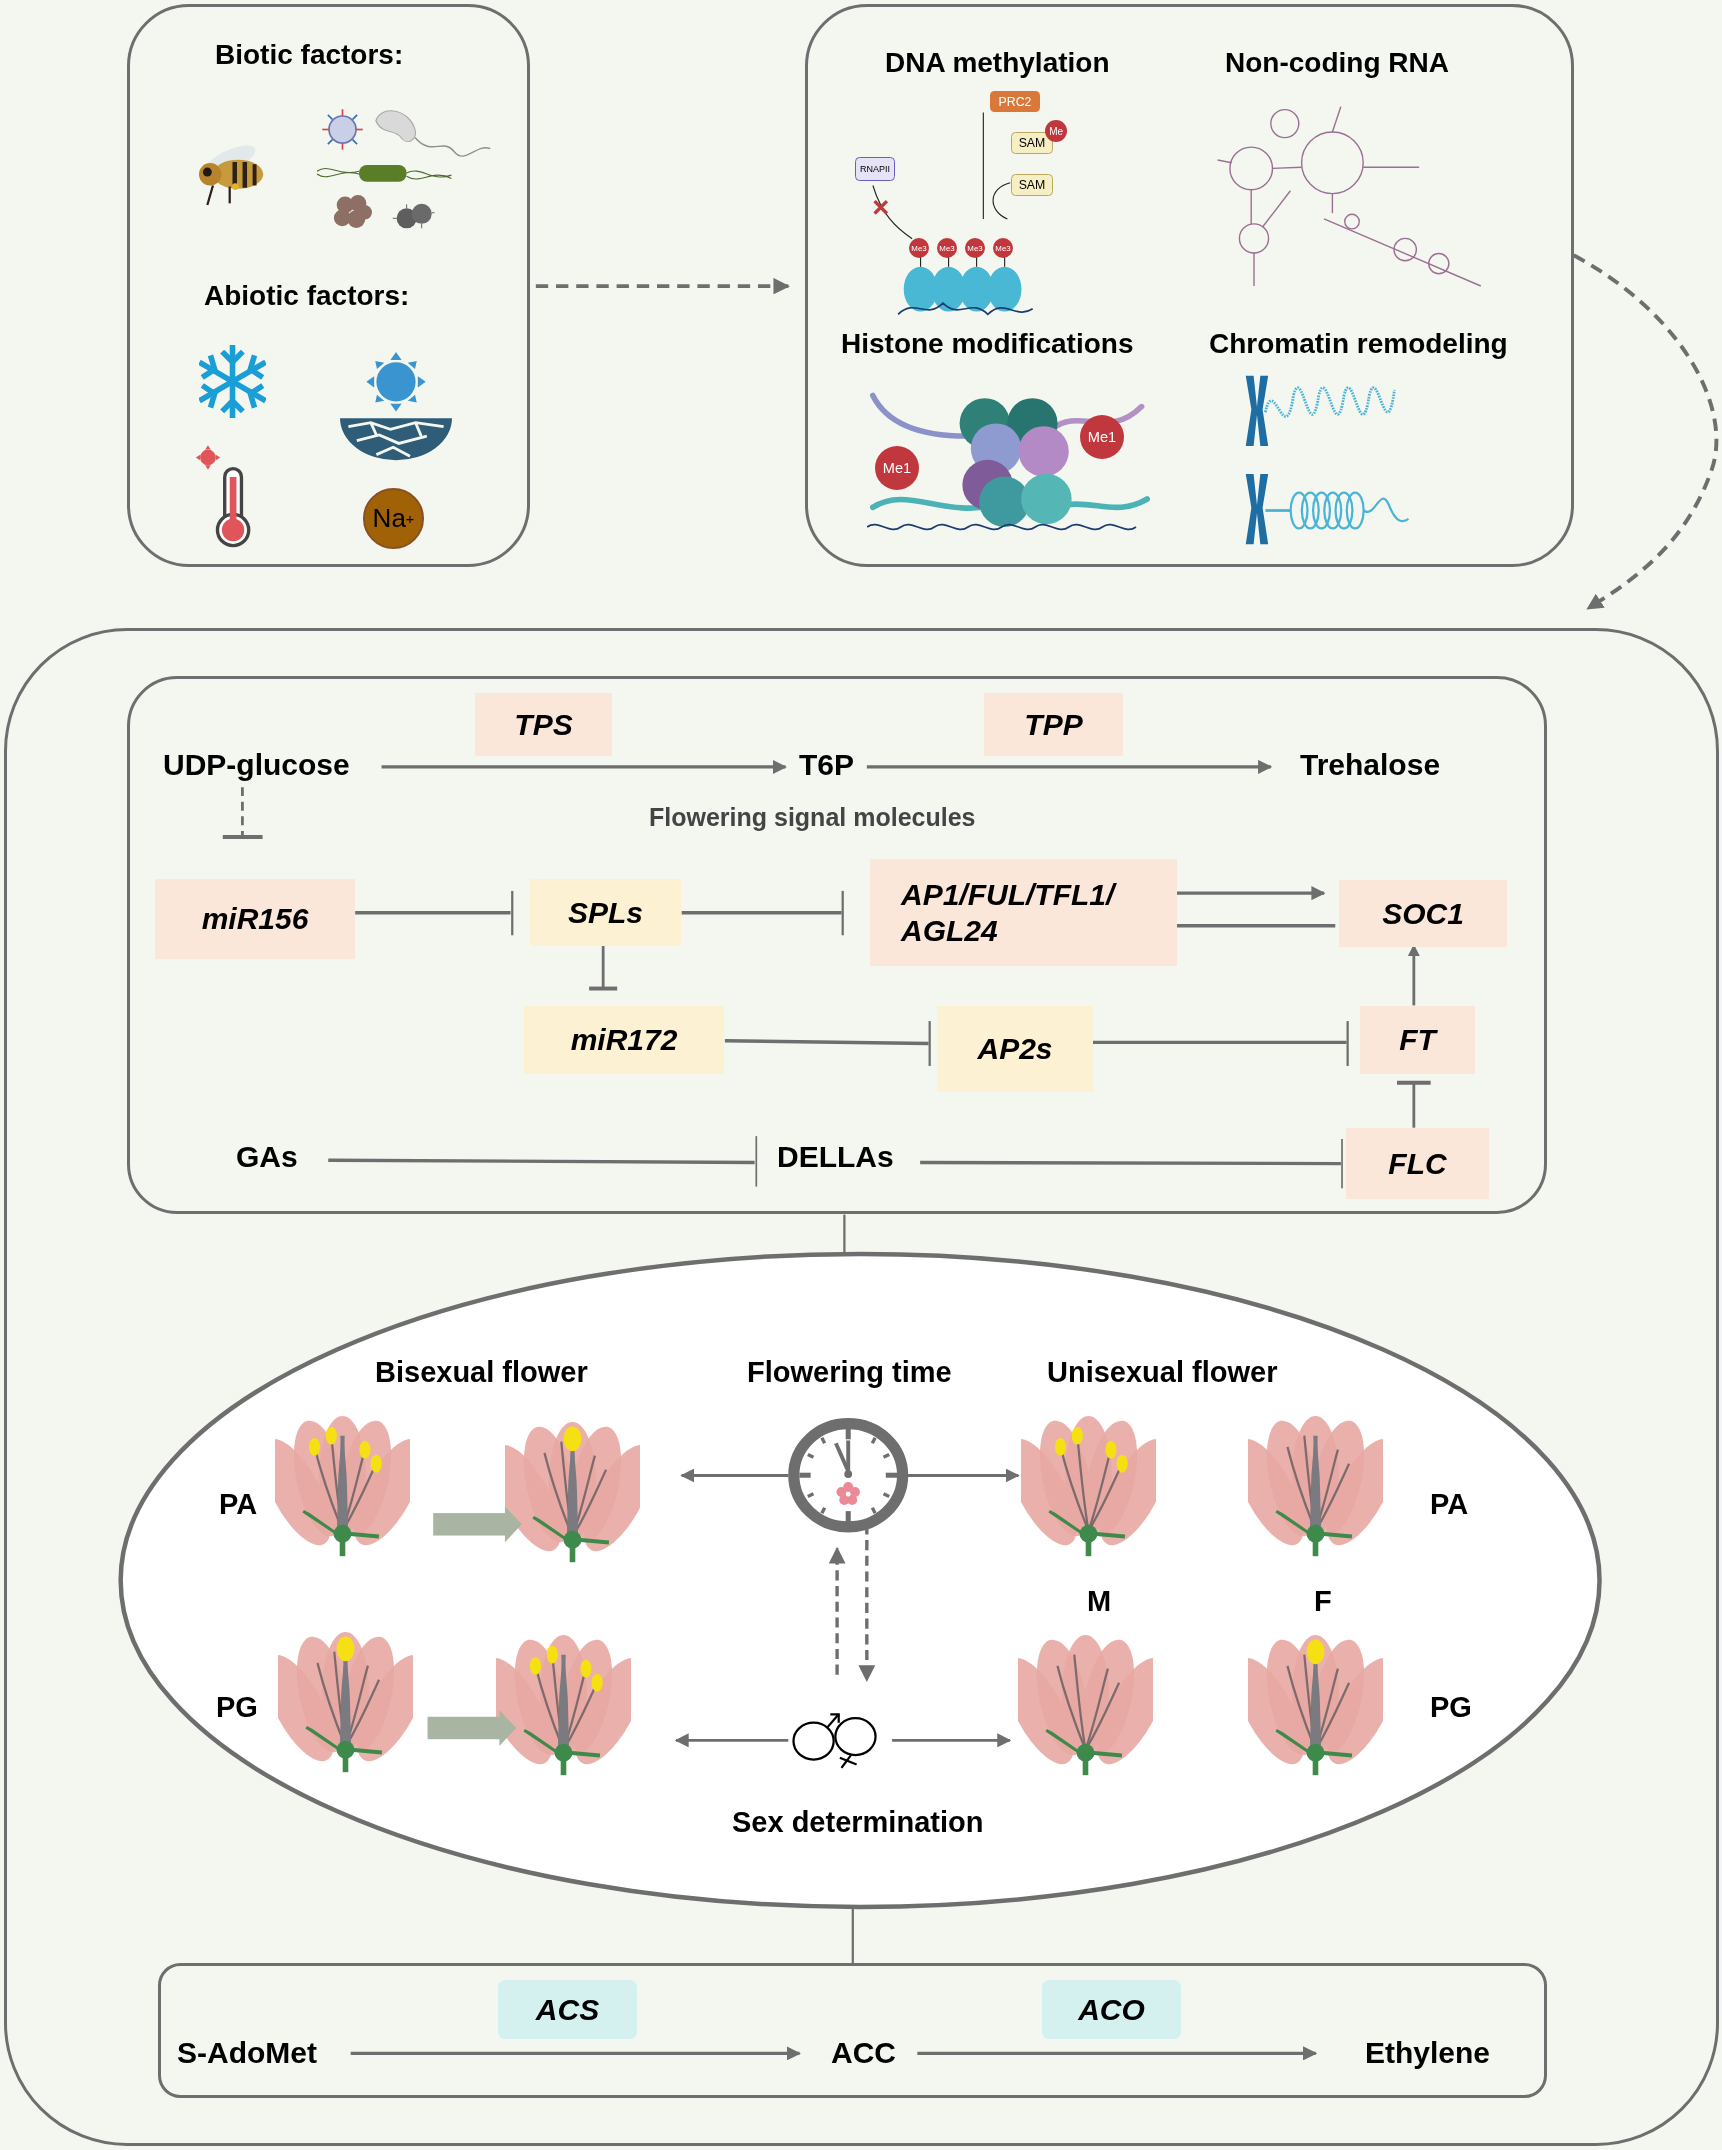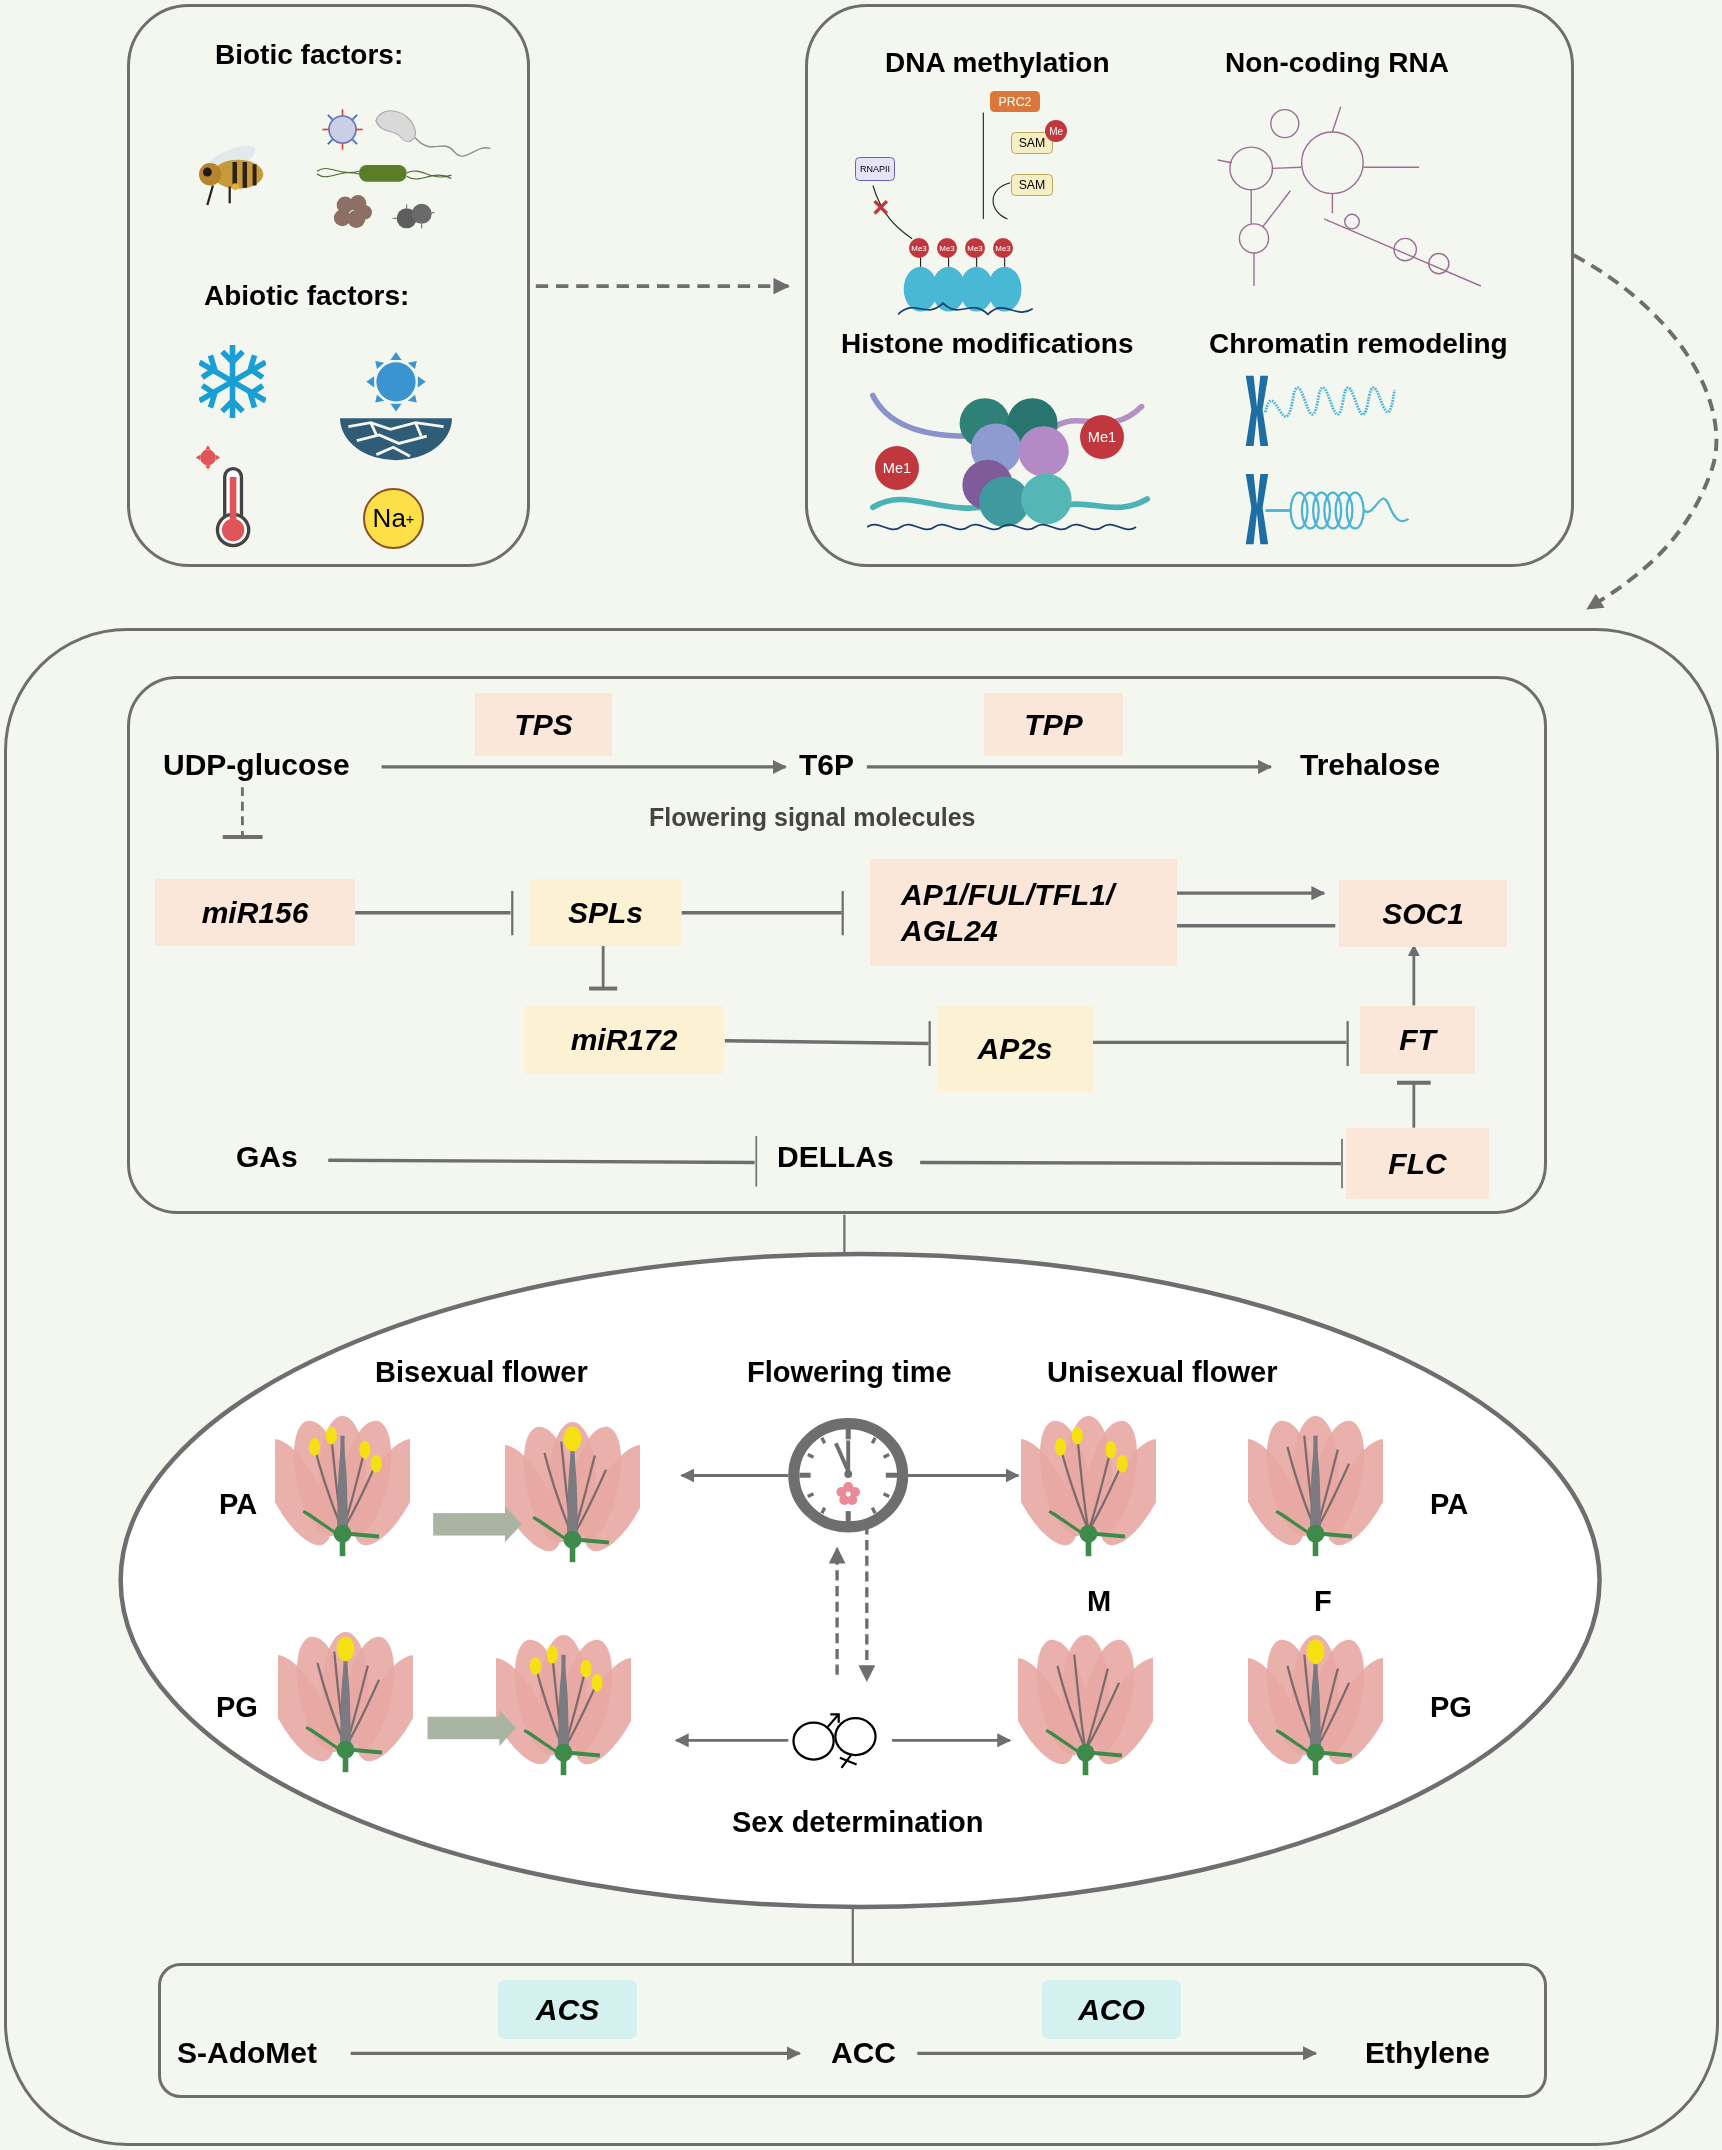--- a/index.html
+++ b/index.html
@@ -176,21 +176,21 @@
       <path d="M25,3 l5,8 h-10z"></path>
       <path d="M25,47 l5,-8 h-10z"></path>
       <path d="M3,25 l8,5 v-10z"></path>
       <path d="M47,25 l-8,5 v-10z"></path>
     </g>
   <rect x="55" y="45" width="30" height="110" rx="15" fill="#fff" stroke="#444" stroke-width="6"></rect>
   <circle cx="70" cy="155" r="28" fill="#fff" stroke="#444" stroke-width="6"></circle>
   <rect x="64" y="60" width="12" height="95" fill="#e0555a"></rect>
     <circle cx="70" cy="155" r="20" fill="#e0555a"></circle>
 </svg>
-<div class="abs" style="left:363px;top:488px;width:61px;height:61px;border-radius:50%;background:#fde047;border:2.8px solid #8a4f22;box-sizing:border-box;display:flex;align-items:center;justify-content:center;font-size:26px;color:#000;">
+<div class="abs" style="left:363px;top:488px;width:61px;height:61px;border-radius:50%;background:#a16207;border:2.8px solid #8a4f22;box-sizing:border-box;display:flex;align-items:center;justify-content:center;font-size:26px;color:#000;">
   <span>Na</span>
     <sup style="font-size:14.6px;">+</sup>
 </div>
 
 <div class="panel" style="left:805px;top:3.9px;width:769px;height:563px;"></div>
 <div class="heading" style="left:885px;top:47px;">DNA methylation</div>
 <div class="heading" style="left:1225px;top:47px;">Non-coding RNA</div>
 
 <div class="abs" style="left:958px;top:91px;width:50px;height:21px;background:#d9783a;border-radius:4.5px;color:#fff;font-size:12.3px;display:flex;align-items:center;justify-content:center;margin-left:32px;">PRC2</div>
 <div class="abs" style="left:1011px;top:132px;width:40px;height:20px;background:#f6efc4;border:1.7px solid #b8a860;border-radius:4.5px;font-size:12.3px;display:flex;align-items:center;justify-content:center;">SAM</div>
@@ -289,21 +289,21 @@
 
 <div class="panel" style="left:127px;top:676px;width:1420px;height:538px;border-radius:50px;background:transparent;"></div>
 
 <div class="node" style="left:163px;top:748px;">UDP-glucose</div>
 <div class="gene pink" style="left:475px;top:693px;width:137px;height:63px;">TPS</div>
 <div class="node" style="left:799px;top:748px;">T6P</div>
 <div class="gene pink" style="left:984px;top:693px;width:139px;height:63px;">TPP</div>
 <div class="node" style="left:1300px;top:748px;text-align:right;">Trehalose</div>
 <div class="sub" style="left:649px;top:803px;">Flowering signal molecules</div>
 
-<div class="gene pink" style="left:155px;top:879px;width:200px;height:67px;">miR156</div>
+<div class="gene pink" style="left:155px;top:879px;width:200px;height:80px;">miR156</div>
 <div class="gene yellow" style="left:530px;top:879px;width:151px;height:67px;">SPLs</div>
 <div class="gene pink" style="left:857px;top:859px;width:307px;height:107px;flex-direction:column;align-items:flex-start;padding-left:31px;line-height:36px;margin-left:13px;">
   <span>AP1/FUL/TFL1/</span>
   <span>AGL24</span>
 </div>
 <div class="gene pink" style="left:1339px;top:880px;width:168px;height:67px;">SOC1</div>
 <div class="gene yellow" style="left:524px;top:1006px;width:200px;height:68px;">miR172</div>
 <div class="gene yellow" style="left:937px;top:1006px;width:156px;height:86px;">AP2s</div>
 <div class="gene pink" style="left:1360px;top:1006px;width:115px;height:68px;">FT</div>
 <div class="node" style="left:236px;top:1140px;">GAs</div>

